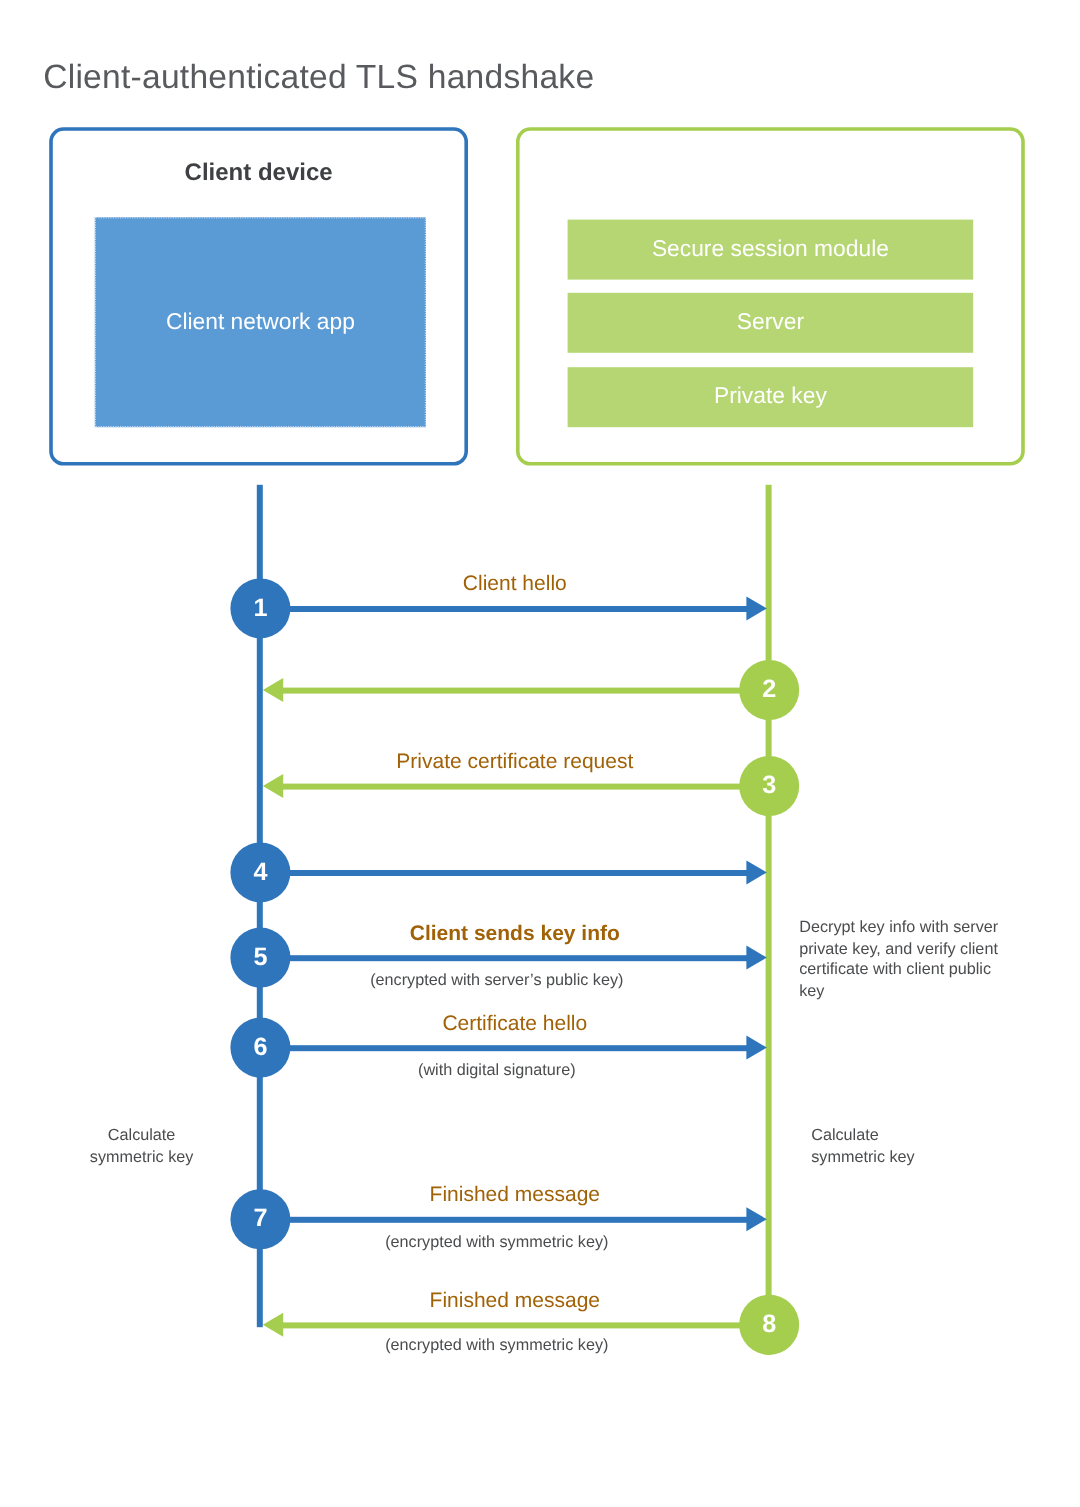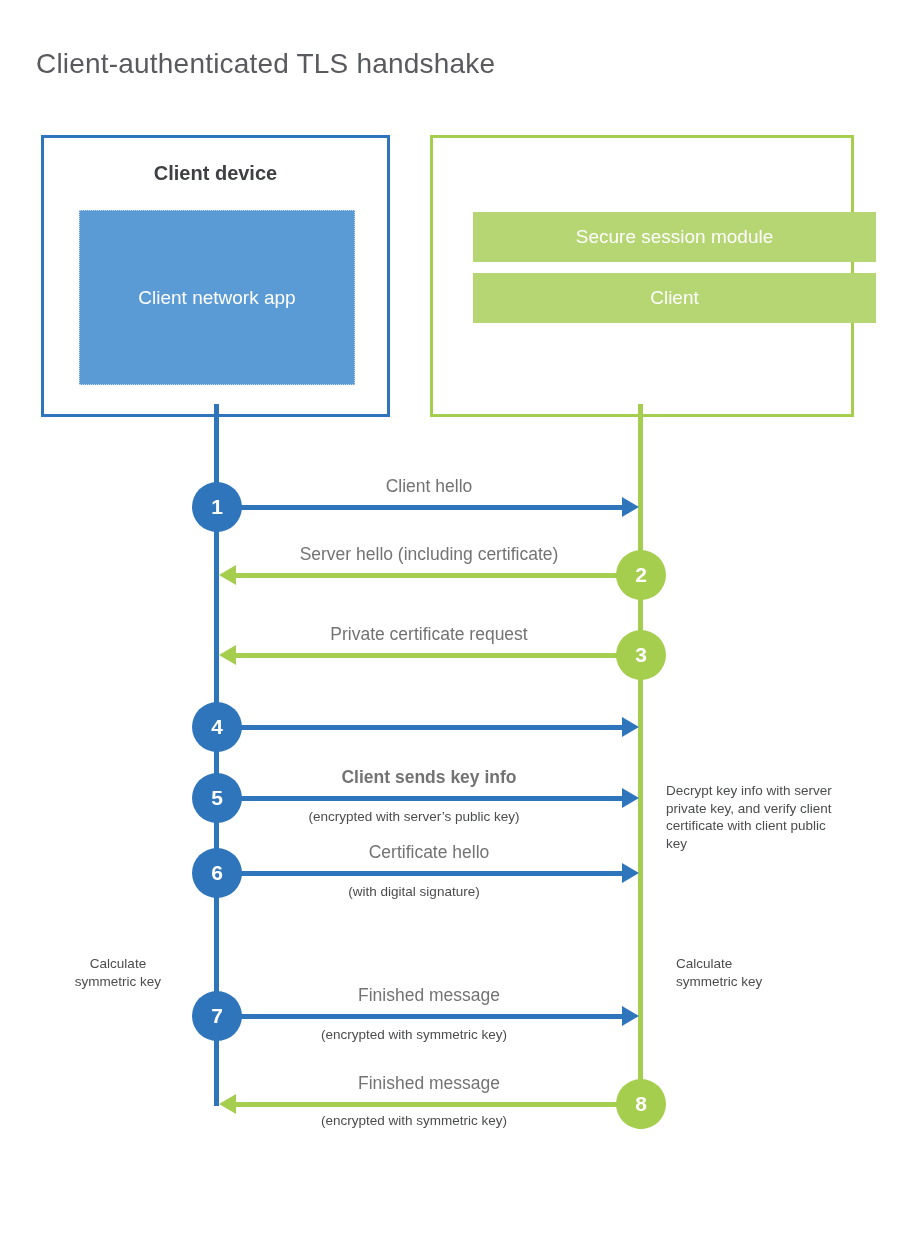--- a/index.html
+++ b/index.html
@@ -20,23 +20,24 @@
     left: 36px;
     top: 48px;
     font-size: 28px;
     font-weight: 300;
     letter-spacing: 0.2px;
     color: #595a5e;
   }
   
   .actor-box {
     position: absolute;
-    top: 135px;
+    top: 106px;
     height: 282px;
     background: #ffffff;
+    border-radius: 12px;
   }
   .actor-box.client {
     left: 41px;
     width: 349px;
     border: 3px solid #2e75bc;
   }
   .actor-box.server {
     left: 430px;
     width: 424px;
     border: 3px solid #a5ce4e;
@@ -66,21 +67,21 @@
   .client-app span {
     display: inline-block;
     max-width: 165px;
     font-size: 19px;
     line-height: 1.55;
     color: #ffffff;
   }
   .server-bar {
     position: absolute;
     left: 40px;
-    width: 403px;
+    width: 338px;
     height: 50px;
     background: #b5d672;
     display: flex;
     align-items: center;
     justify-content: center;
     font-size: 19px;
     color: #ffffff;
   }
   
   .lifeline { position: absolute; width: 5px; }
@@ -109,37 +110,36 @@
     border-top: 10px solid transparent; border-bottom: 10px solid transparent; }
   .arrow-head.right { left: 622px; border-left: 17px solid #2e75bc; }
   .arrow-head.left  { left: 219px; border-right: 17px solid #a5ce4e; }
   
   .msg-label {
     position: absolute;
     left: 217px;
     width: 424px;
     text-align: center;
     font-size: 17.5px;
-    color: #737373;
+    color: #a16207;
   }
   .msg-sublabel {
     position: absolute;
     left: 202px;
     width: 424px;
     text-align: center;
     font-size: 13.5px;
     color: #4b4c4e;
   }
   
   .note {
     position: absolute;
     font-size: 13.5px;
     line-height: 1.3;
     color: #4b4c4e;
-    margin-top: 18px;
   }
   .note.decrypt { left: 666px; top: 764px; width: 170px; text-align: left; }
   .note.calc-left { left: 62px; top: 937px; width: 112px; text-align: center; }
   .note.calc-right { left: 676px; top: 937px; width: 112px; text-align: left; }
 </style>
 </head>
 <body>
 
 <div class="canvas">
 
@@ -147,34 +147,34 @@
 
   <div class="actor-box client">
     <div class="actor-heading">Client device</div>
     <div class="client-app">
       <span>Client network app</span>
     </div>
   </div>
 
   <div class="actor-box server">
     <div class="server-bar" style="top:74px;">Secure session module</div>
-    <div class="server-bar" style="top:135px;">Client</div>
+    <div class="server-bar" style="top:135px;">Server</div>
+    <div class="server-bar" style="top:197px;">Private key</div>
   </div>
 
   <div class="lifeline blue"></div>
   <div class="lifeline green"></div>
 
   <div class="msg-label" style="top:476px;">Client hello</div>
   <div class="arrow-line blue" style="top:505px;"></div>
   <div class="arrow-head right" style="top:497px;"></div>
   <div class="step-circle blue" style="top:482px;">
     <span>1</span>
   </div>
 
-  <div class="msg-label" style="top:544px;">Server hello (including certificate)</div>
   <div class="arrow-line green" style="top:573px;"></div>
   <div class="arrow-head left" style="top:565px;"></div>
   <div class="step-circle green" style="top:550px;">
     <span>2</span>
   </div>
 
   <div class="msg-label" style="top:624px;">Private certificate request</div>
   <div class="arrow-line green" style="top:653px;"></div>
   <div class="arrow-head left" style="top:645px;"></div>
   <div class="step-circle green" style="top:630px;">

